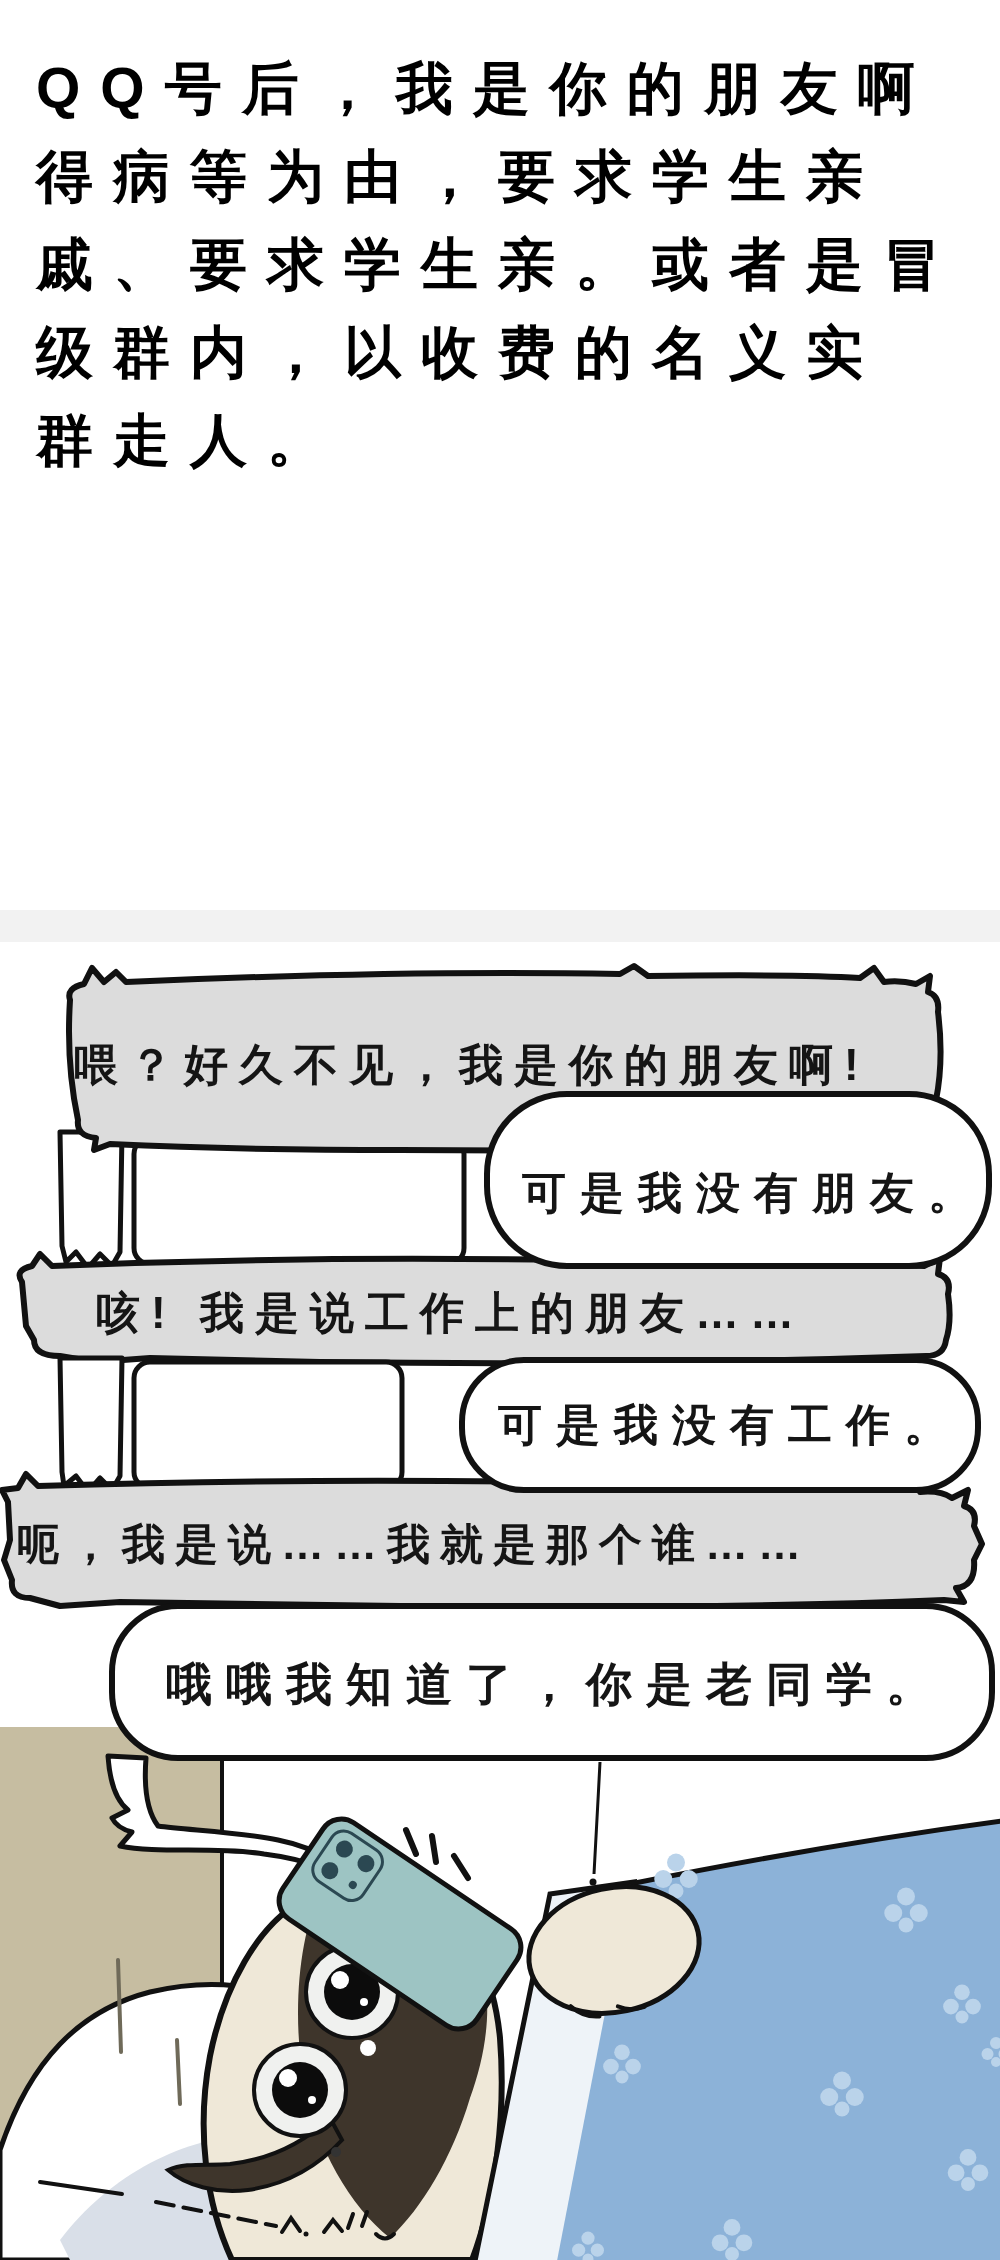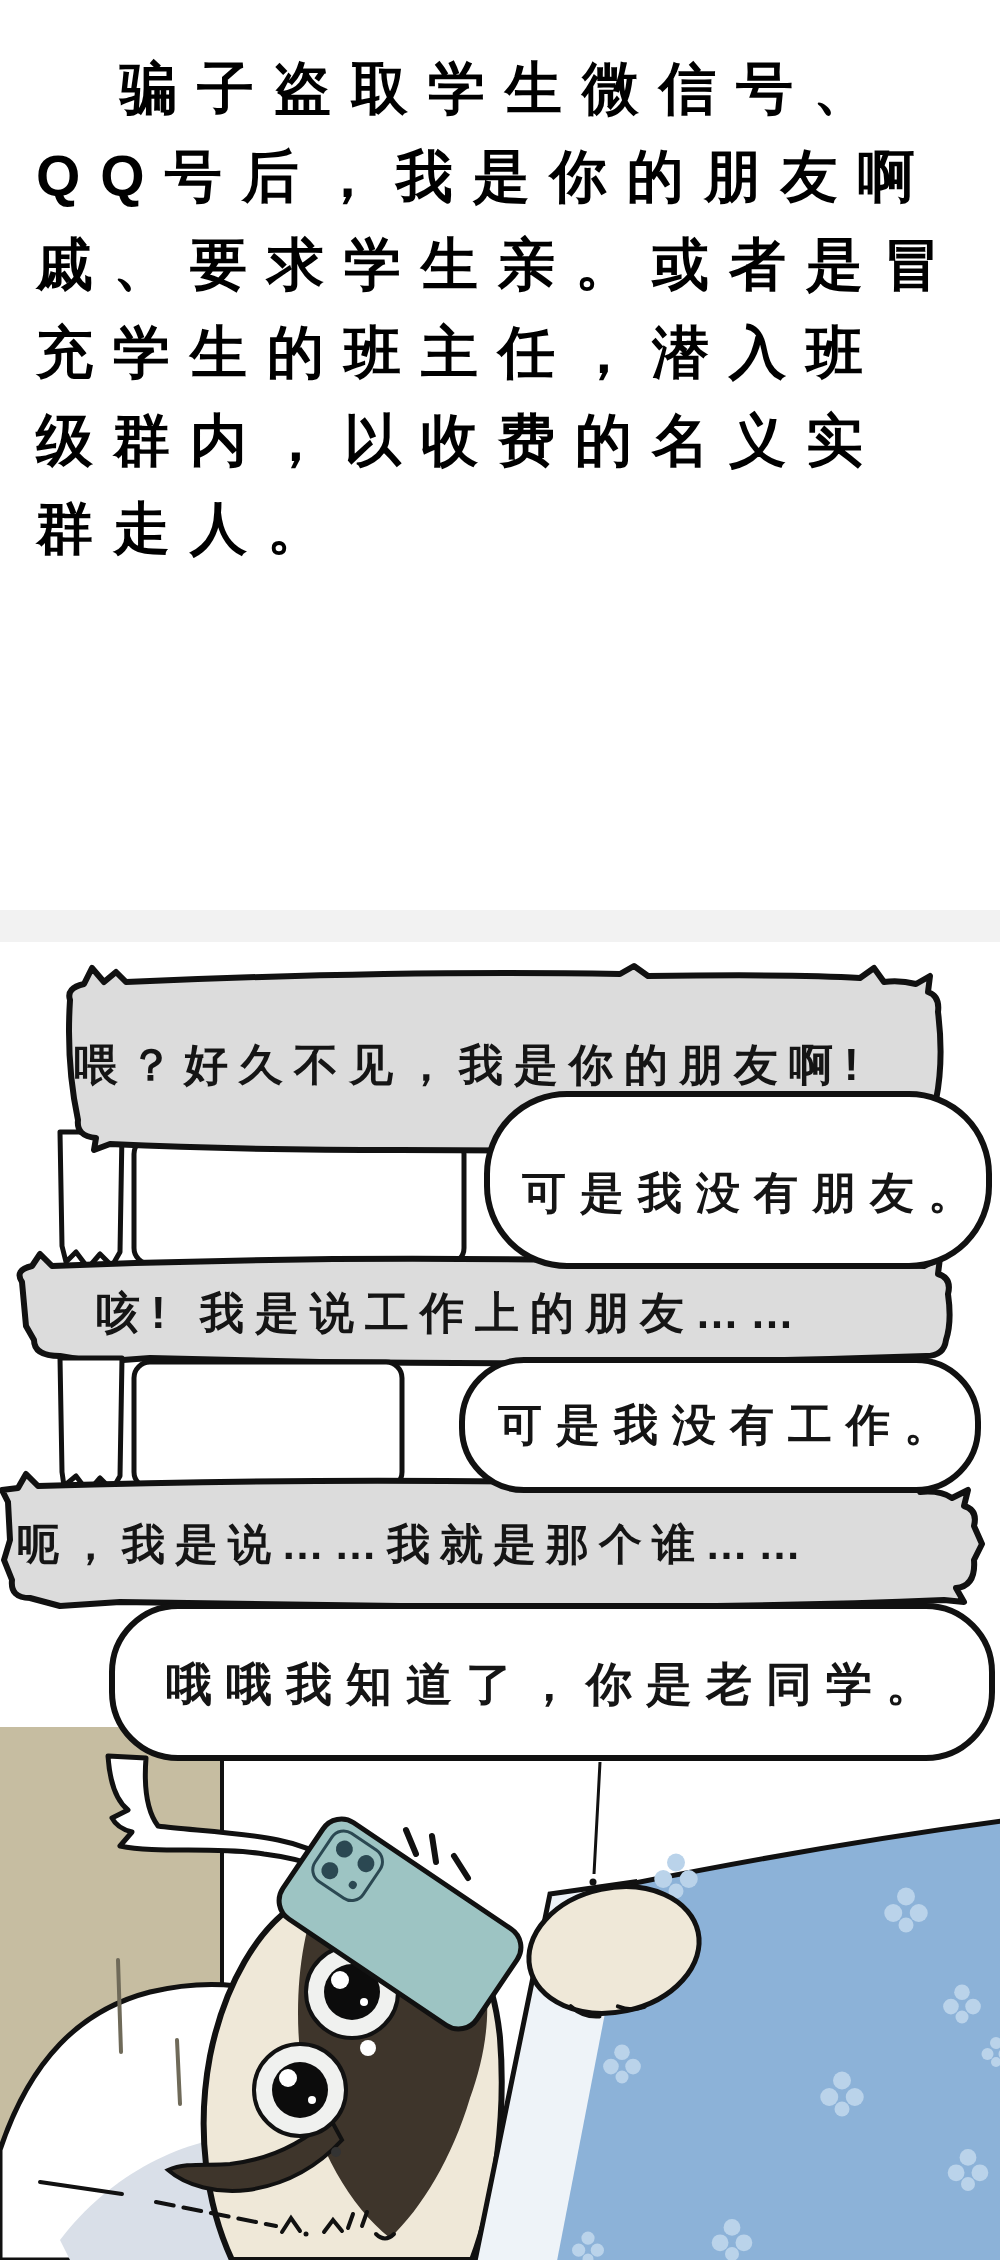--- a/index.html
+++ b/index.html
@@ -12,24 +12,23 @@
   .panel{position:absolute;left:0;top:900px;}
   .bubble-text{font-family:"Liberation Sans","DejaVu Sans",sans-serif;
                font-weight:700;fill:#151515;}
 </style>
 </head>
 <body>
 
 <div class="page">
 
   <div class="intro">
-    <div class="line indent">骗子盗取学生微信号、</div>
     <div class="line">QQ号后，我是你的朋友啊</div>
+    <div class="line">得病等为由，要求学生亲</div>
     <div class="line">戚、要求学生亲。或者是冒</div>
-    <div class="line">充学生的班主任，潜入班</div>
     <div class="line">级群内，以收费的名义实</div>
     <div class="line">群走人。</div>
   </div>
 
   <svg class="panel" width="1000" height="1360" viewBox="0 900 1000 1360">
 
     <defs>
       <g id="flower">
         <circle cx="0" cy="-9" r="6"></circle>
           <circle cx="8.5" cy="2" r="6"></circle>

